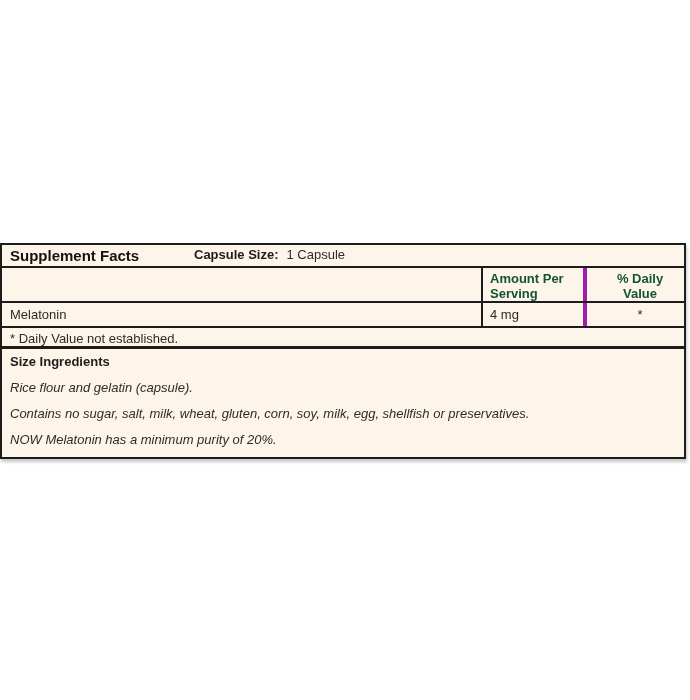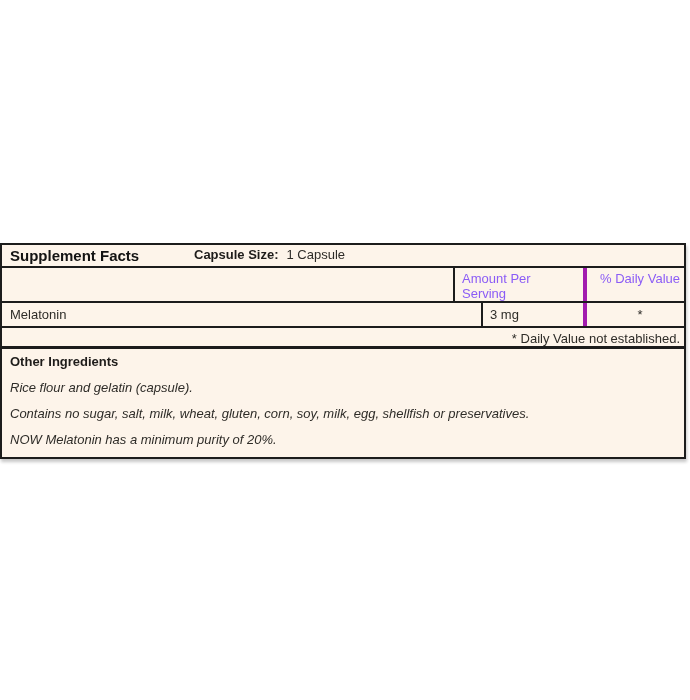--- a/index.html
+++ b/index.html
@@ -51,32 +51,31 @@
     border-left: 2px solid #1c1c1c;
     padding: 4px 4px 0 7px;
   }
   .col-dv {
     width: 101px; flex: 0 0 101px;
     border-left: 4px solid #a21caf;
     padding: 4px 4px 0 13px;
     text-align: center;
   }
   .row-header .col-amount, .row-header .col-dv {
-    font-weight: normal; color: #8b5cf6; margin-left: 28px;
+    font-weight: bold; color: #14532d;
   }
   
   .row-data { height: 25px; border-bottom: 2px solid #1c1c1c; }
   .row-data .col-main { padding: 5px 4px 0 8px; }
   .row-data .col-amount, .row-data .col-dv { padding-top: 5px; }
   
   .row-footnote {
     height: 21px;
     border-bottom: 3px solid #1c1c1c;
     padding: 4px 4px 0 8px;
-    text-align: right;
   }
   
   .other-section { padding: 6px 8px 7px 8px; }
   .other-heading { font-weight: bold; color: #1e1c1a; padding-bottom: 11px; }
   .other-line { padding-bottom: 11px; font-style: italic; }
   .other-line:last-child { padding-bottom: 2px; }
 </style>
 </head>
 <body>
 
@@ -92,27 +91,27 @@
     </div>
 
     <div class="row row-header">
       <div class="col-main"></div>
       <div class="col-amount">Amount Per Serving</div>
       <div class="col-dv">% Daily Value</div>
     </div>
 
     <div class="row row-data">
       <div class="col-main">Melatonin</div>
-      <div class="col-amount">3 mg</div>
+      <div class="col-amount">4 mg</div>
       <div class="col-dv">*</div>
     </div>
 
     <div class="row-footnote">* Daily Value not established.</div>
 
     <div class="other-section">
-      <div class="other-heading">Other Ingredients</div>
+      <div class="other-heading">Size Ingredients</div>
       <div class="other-line">Rice flour and gelatin (capsule).</div>
       <div class="other-line">Contains no sugar, salt, milk, wheat, gluten, corn, soy, milk, egg, shellfish or preservatives.</div>
       <div class="other-line">NOW Melatonin has a minimum purity of 20%.</div>
     </div>
 
   </div>
 </div>
 
 </body></html>

